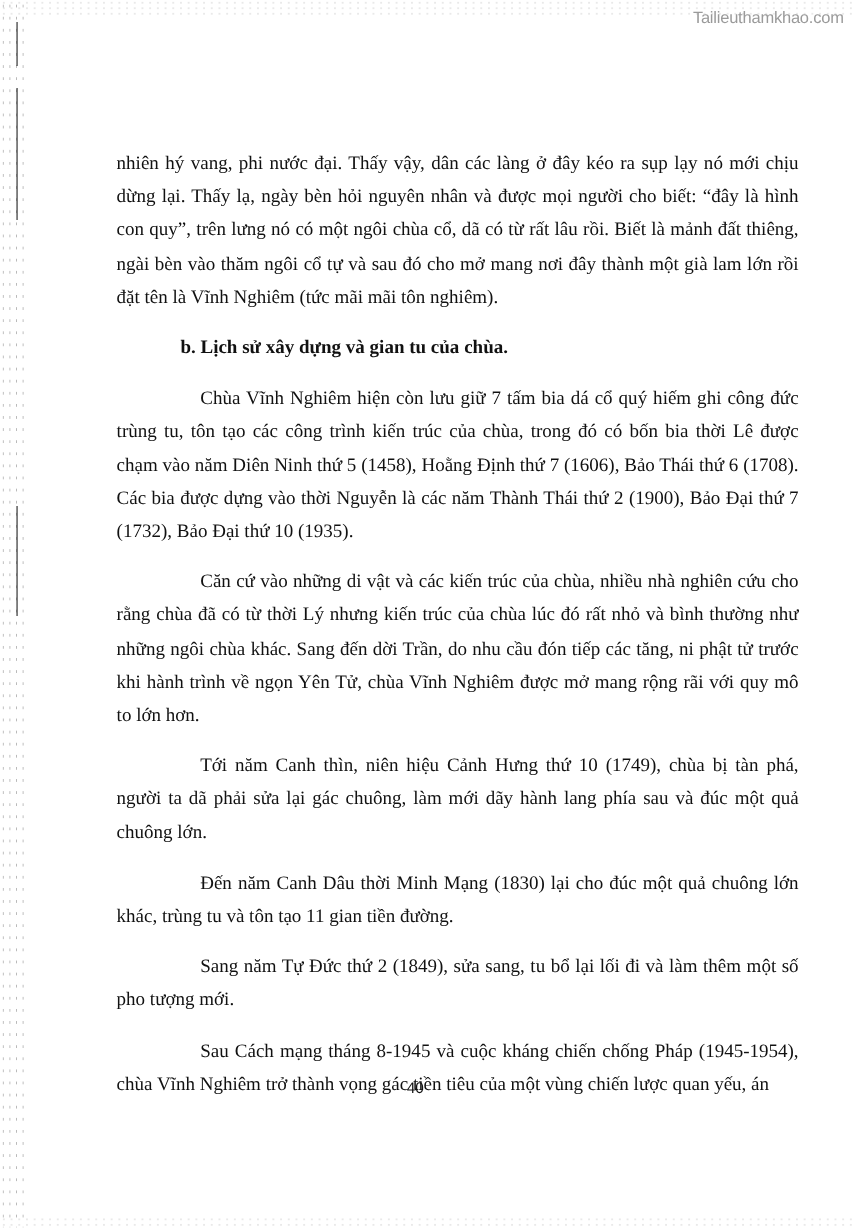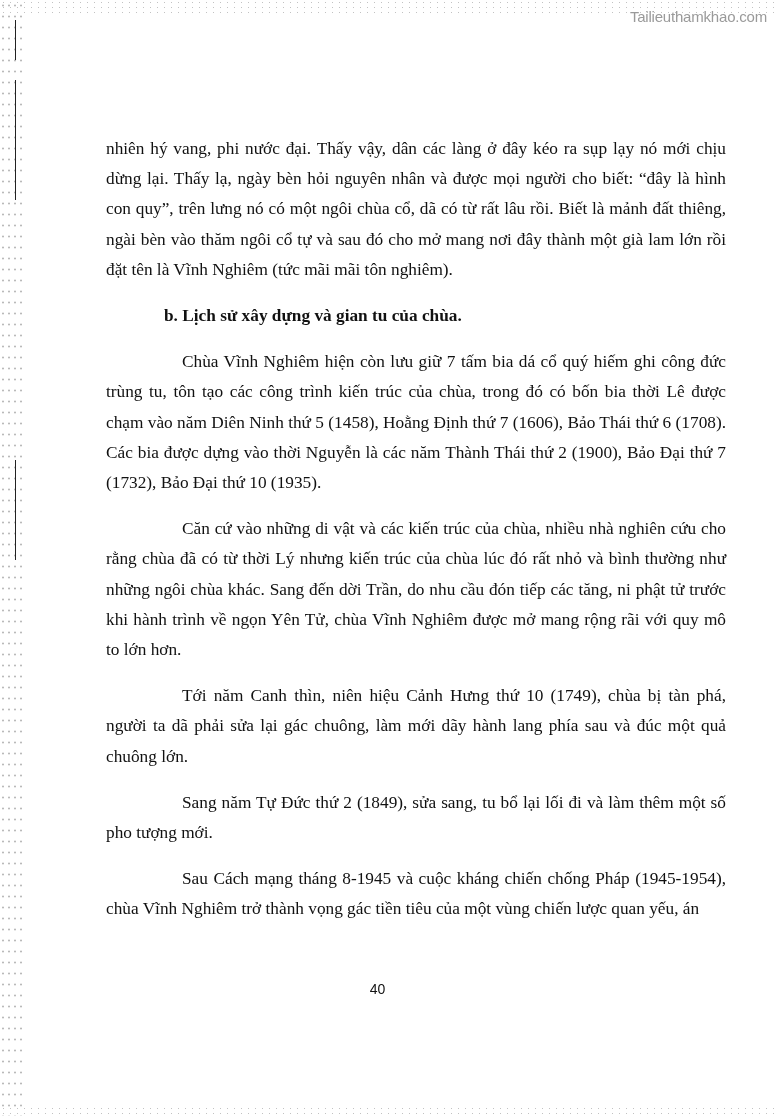--- a/index.html
+++ b/index.html
@@ -93,17 +93,18 @@
 <div class="edge-line" style="top:460px;height:100px;"></div>
 
 <div class="watermark">Tailieuthamkhao.com</div>
 
 <div class="page-content">
   <p class="para">nhiên hý vang, phi nước đại. Thấy vậy, dân các làng ở đây kéo ra sụp lạy nó mới chịu dừng lại. Thấy lạ, ngày bèn hỏi nguyên nhân và được mọi người cho biết: “đây là hình con quy”, trên lưng nó có một ngôi chùa cổ, dã có từ rất lâu rồi. Biết là mảnh đất thiêng, ngài bèn vào thăm ngôi cổ tự và sau đó cho mở mang nơi đây thành một già lam lớn rồi đặt tên là Vĩnh Nghiêm (tức mãi mãi tôn nghiêm).</p>
   <p class="heading">b. Lịch sử xây dựng và gian tu của chùa.</p>
   <p class="para indent">Chùa Vĩnh Nghiêm hiện còn lưu giữ 7 tấm bia dá cổ quý hiếm ghi công đức trùng tu, tôn tạo các công trình kiến trúc của chùa, trong đó có bốn bia thời Lê được chạm vào năm Diên Ninh thứ 5 (1458), Hoằng Định thứ 7 (1606), Bảo Thái thứ 6 (1708). Các bia được dựng vào thời Nguyễn là các năm Thành Thái thứ 2 (1900), Bảo Đại thứ 7 (1732), Bảo Đại thứ 10 (1935).</p>
   <p class="para indent">Căn cứ vào những di vật và các kiến trúc của chùa, nhiều nhà nghiên cứu cho rằng chùa đã có từ thời Lý nhưng kiến trúc của chùa lúc đó rất nhỏ và bình thường như những ngôi chùa khác. Sang đến dời Trần, do nhu cầu đón tiếp các tăng, ni phật tử trước khi hành trình về ngọn Yên Tử, chùa Vĩnh Nghiêm được mở mang rộng rãi với quy mô to lớn hơn.</p>
   <p class="para indent">Tới năm Canh thìn, niên hiệu Cảnh Hưng thứ 10 (1749), chùa bị tàn phá, người ta dã phải sửa lại gác chuông, làm mới dãy hành lang phía sau và đúc một quả chuông lớn.</p>
+  <p class="para indent">Đến năm Canh Dâu thời Minh Mạng (1830) lại cho đúc một quả chuông lớn khác, trùng tu và tôn tạo 11 gian tiền đường.</p>
   <p class="para indent">Sang năm Tự Đức thứ 2 (1849), sửa sang, tu bổ lại lối đi và làm thêm một số pho tượng mới.</p>
   <p class="para indent">Sau Cách mạng tháng 8-1945 và cuộc kháng chiến chống Pháp (1945-1954), chùa Vĩnh Nghiêm trở thành vọng gác tiền tiêu của một vùng chiến lược quan yếu, án</p>
 </div>
 
 <div class="page-number">40</div>
 
 </body></html>

